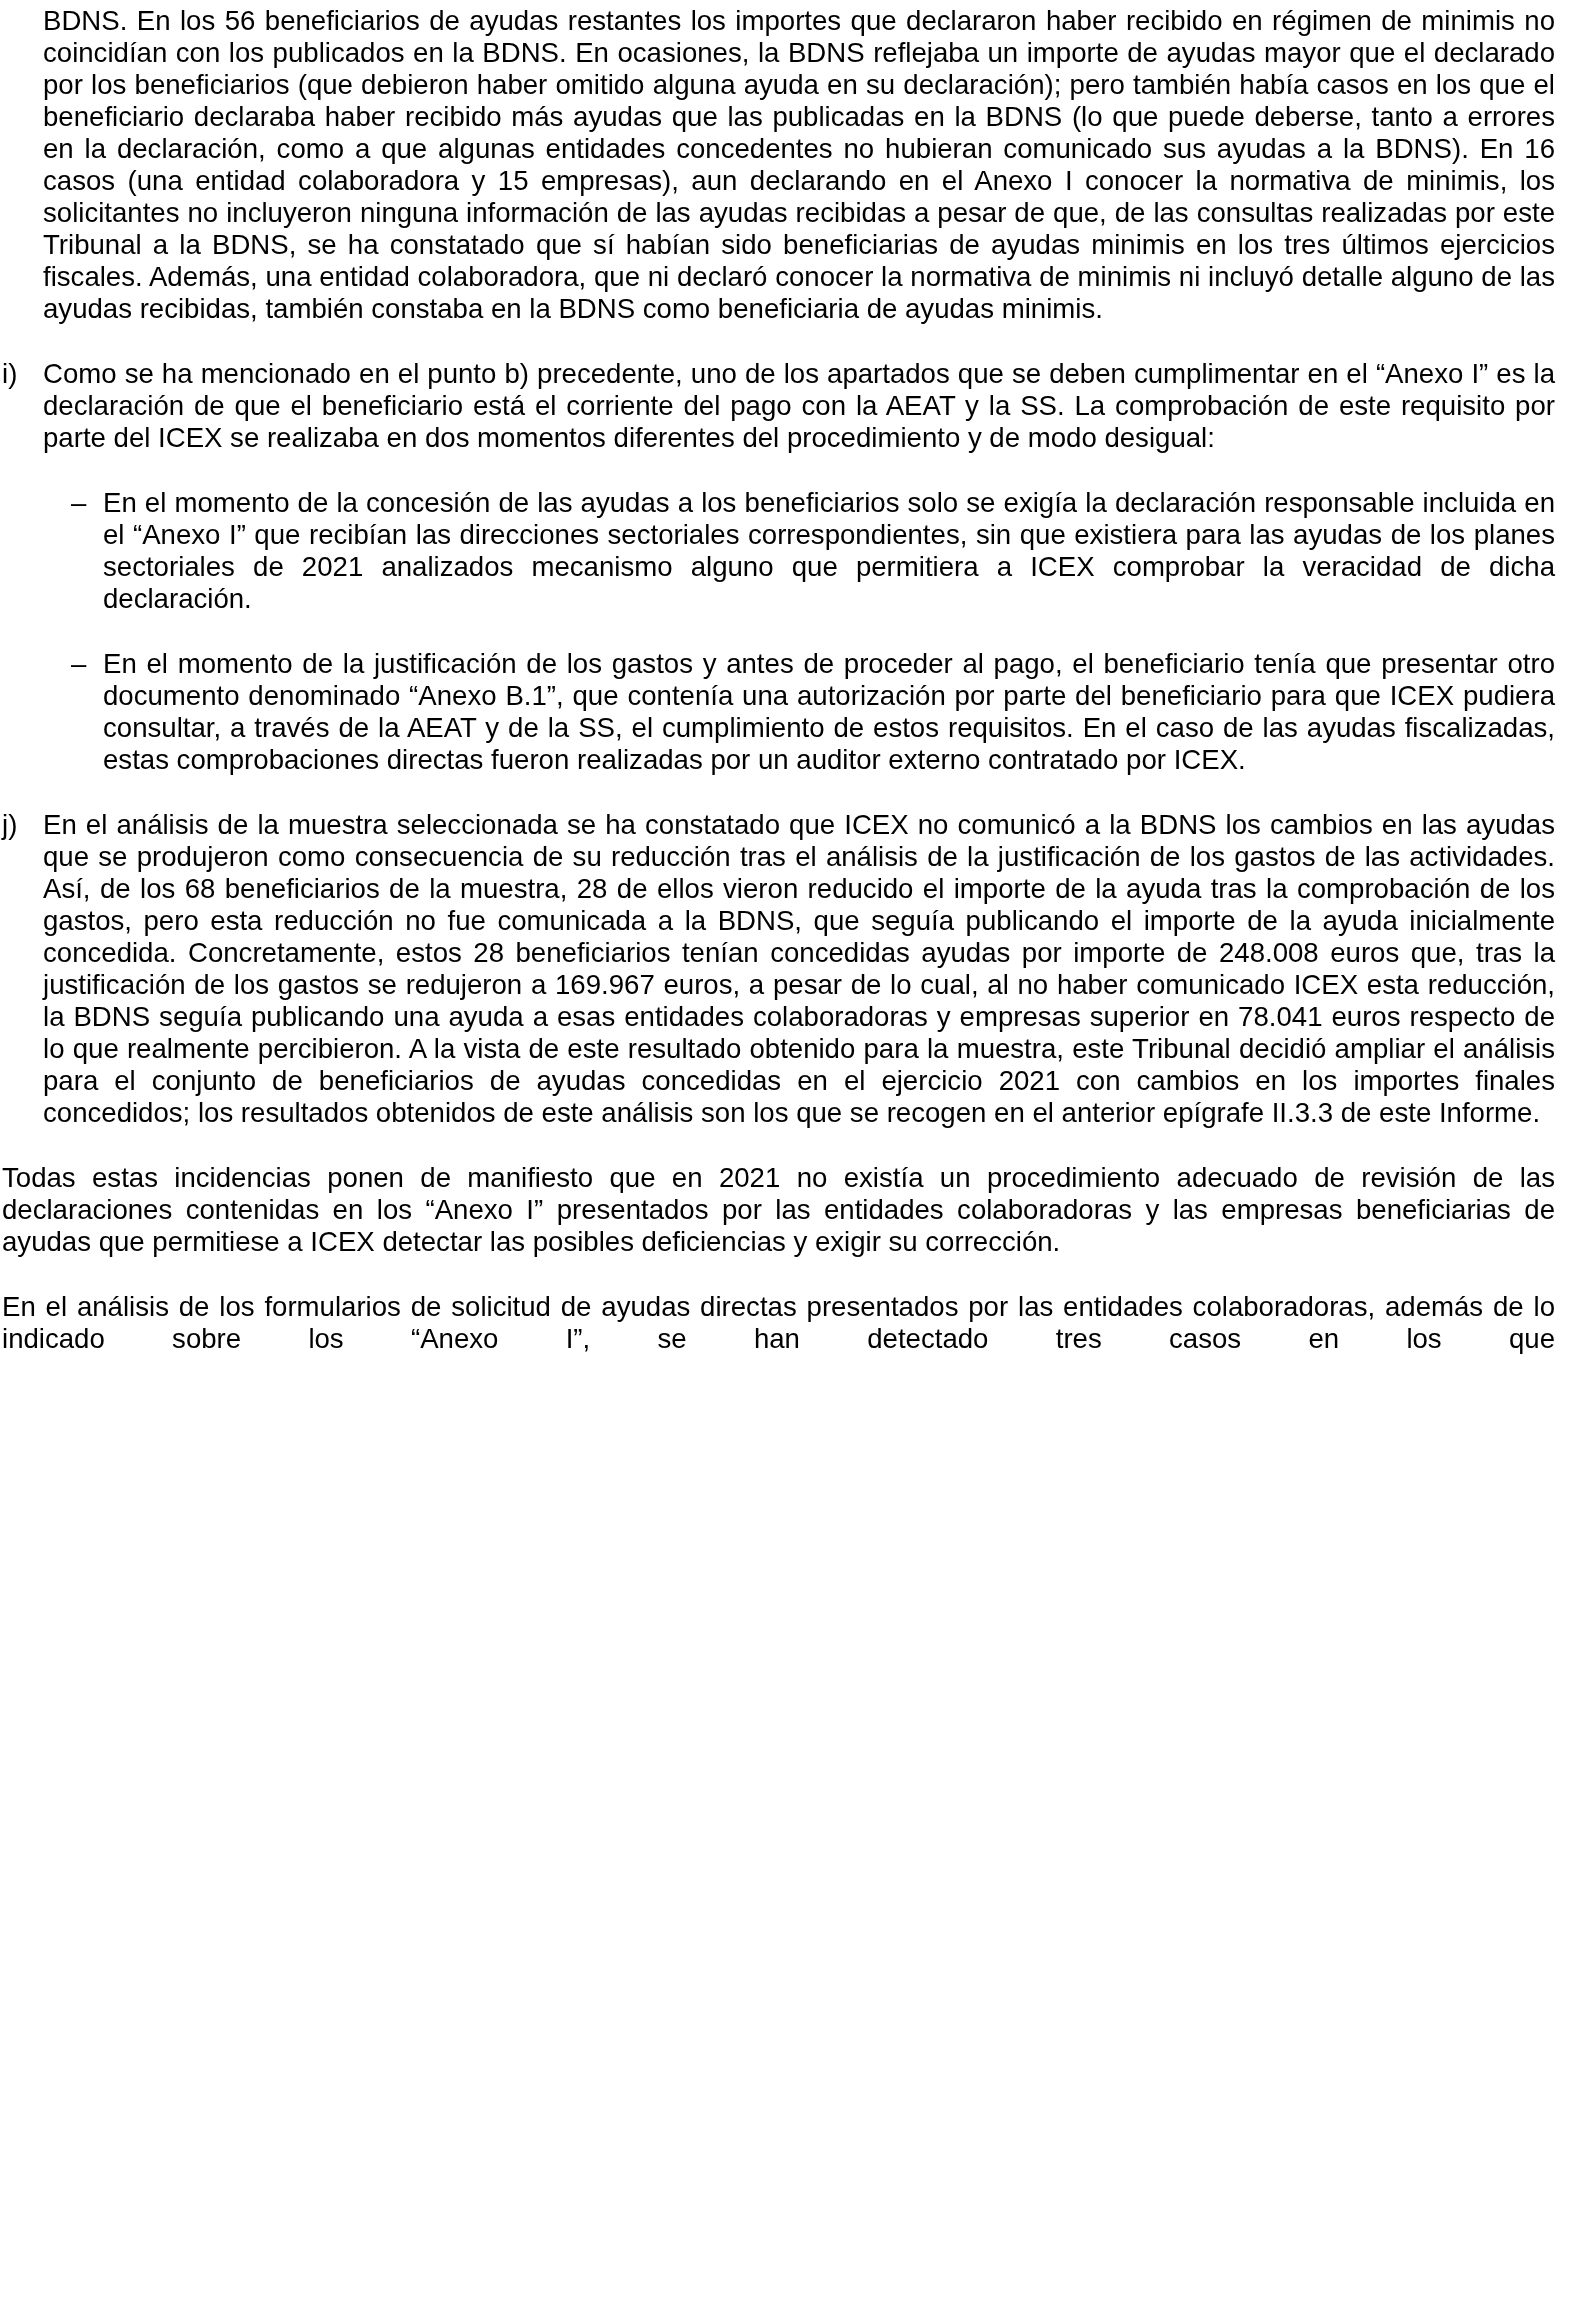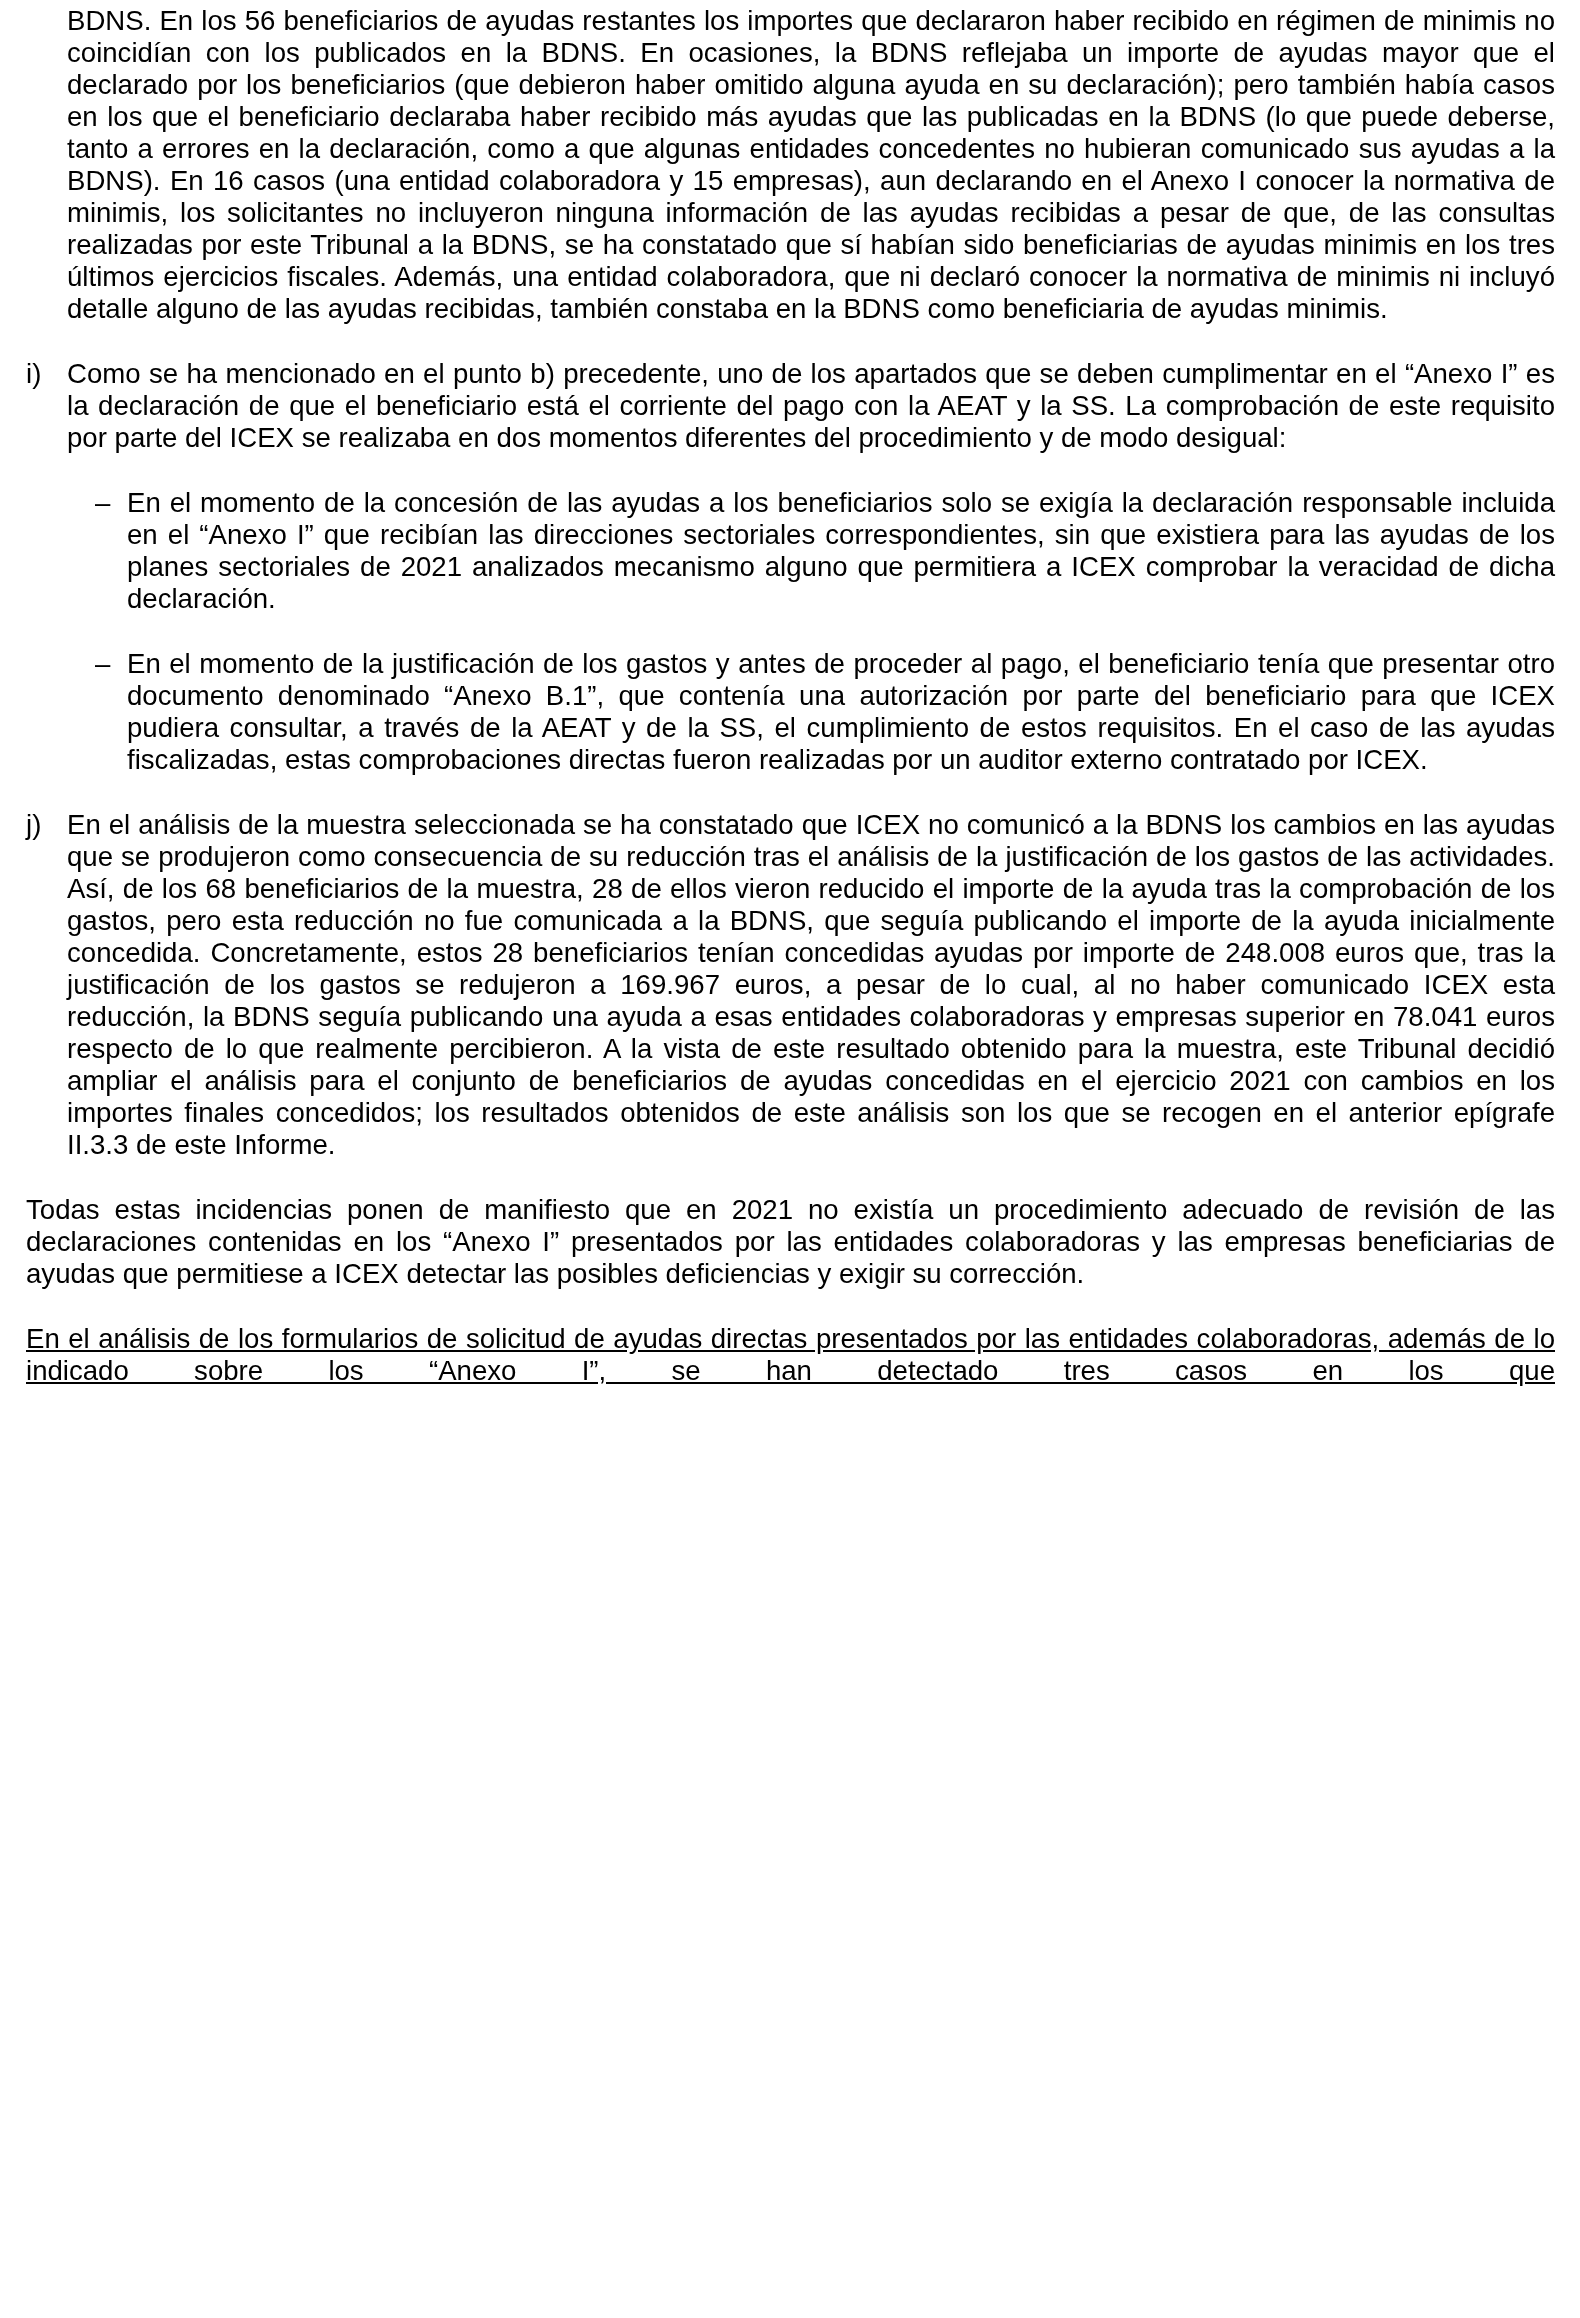--- a/index.html
+++ b/index.html
@@ -7,37 +7,37 @@
   .page {
     position: relative;
     width: 1580px;
     height: 2319px;
     background: #ffffff;
     color: #000000;
     font-family: "Liberation Sans", sans-serif;
     font-size: 27.6px;
     line-height: 32px;
     text-align: justify;
-    padding: 5px 25px 0 26px;
+    padding: 5px 25px 0 2px;
     overflow: hidden;
   }
   .block { margin-bottom: 33px; }
   .block:last-child { margin-bottom: 0; }
   
   .para.indented { margin-left: 41px; }
   
   .item { position: relative; padding-left: 41px; }
   .item > .marker { position: absolute; left: 0; top: 0; text-align: left; }
   
   .sub { position: relative; padding-left: 101px; }
   .sub > .marker { position: absolute; left: 69px; top: 0; text-align: left; }
   
   .mt-extra { }
   
-  .justify-last { text-align-last: justify; text-decoration: underline; }
+  .justify-last { text-align-last: justify; }
 </style>
 </head>
 <body>
 
 <div class="page">
 
   <div class="block para indented">BDNS. En los 56 beneficiarios de ayudas restantes los importes que declararon haber recibido en régimen de minimis no coincidían con los publicados en la BDNS. En ocasiones, la BDNS reflejaba un importe de ayudas mayor que el declarado por los beneficiarios (que debieron haber omitido alguna ayuda en su declaración); pero también había casos en los que el beneficiario declaraba haber recibido más ayudas que las publicadas en la BDNS (lo que puede deberse, tanto a errores en la declaración, como a que algunas entidades concedentes no hubieran comunicado sus ayudas a la BDNS). En 16 casos (una entidad colaboradora y 15 empresas), aun declarando en el Anexo I conocer la normativa de minimis, los solicitantes no incluyeron ninguna información de las ayudas recibidas a pesar de que, de las consultas realizadas por este Tribunal a la BDNS, se ha constatado que sí habían sido beneficiarias de ayudas minimis en los tres últimos ejercicios fiscales. Además, una entidad colaboradora, que ni declaró conocer la normativa de minimis ni incluyó detalle alguno de las ayudas recibidas, también constaba en la BDNS como beneficiaria de ayudas minimis.</div>
 
   <div class="block item">
     <span class="marker">i)</span>

